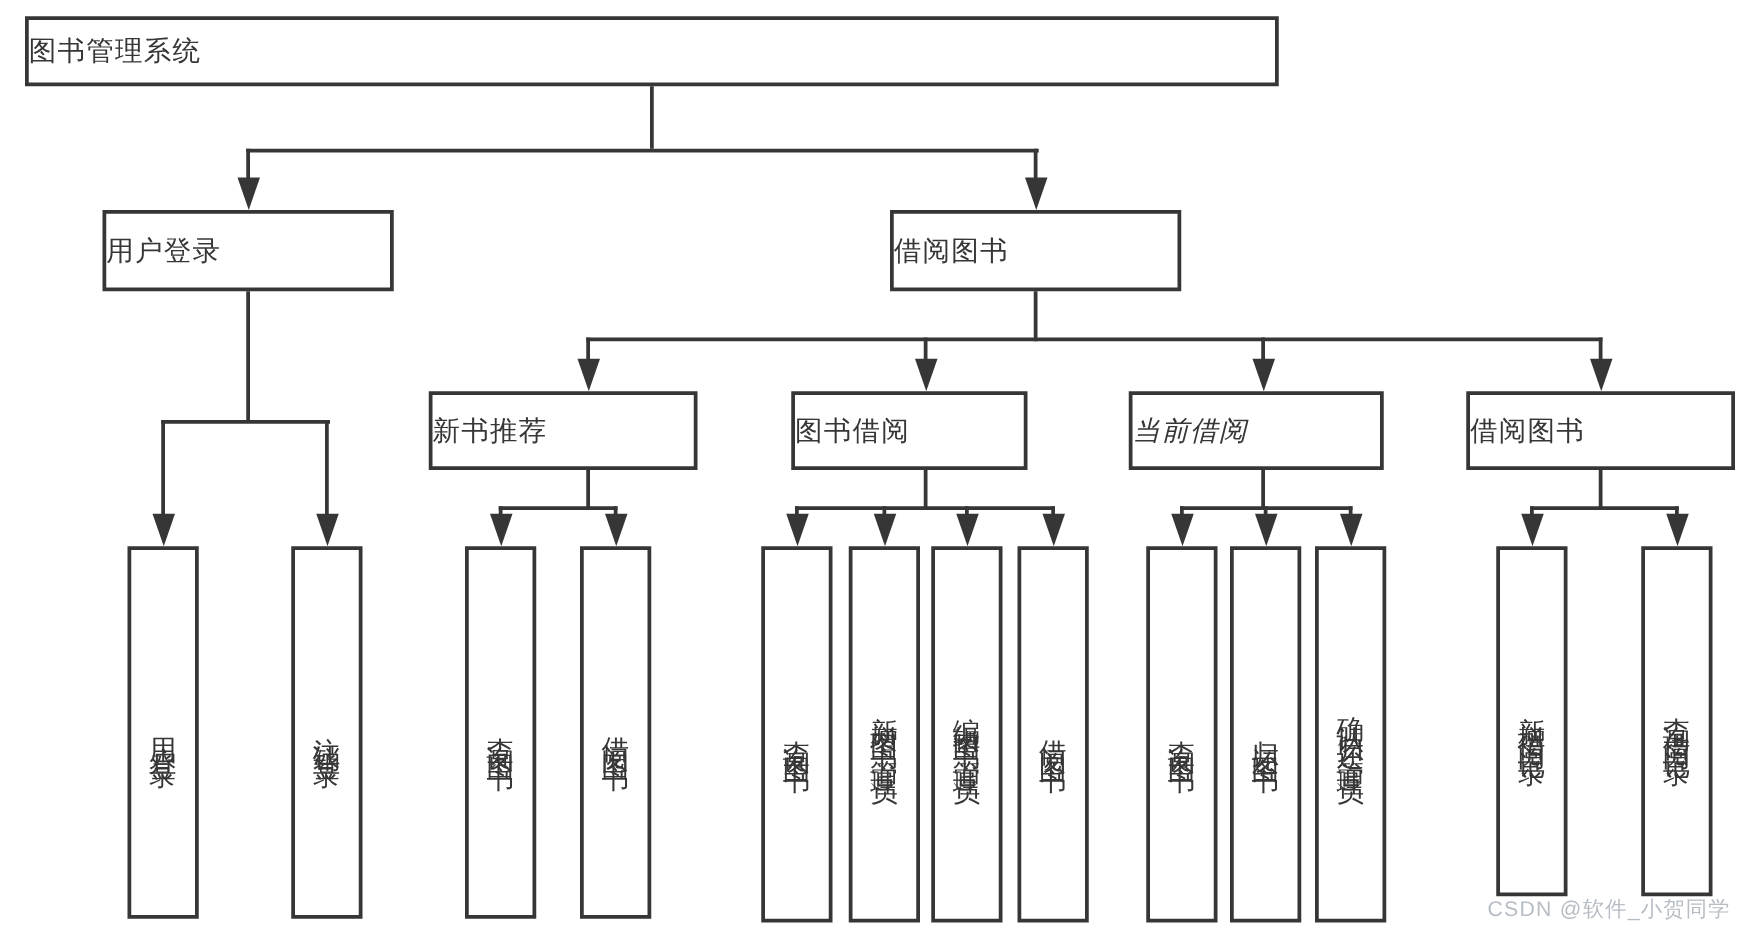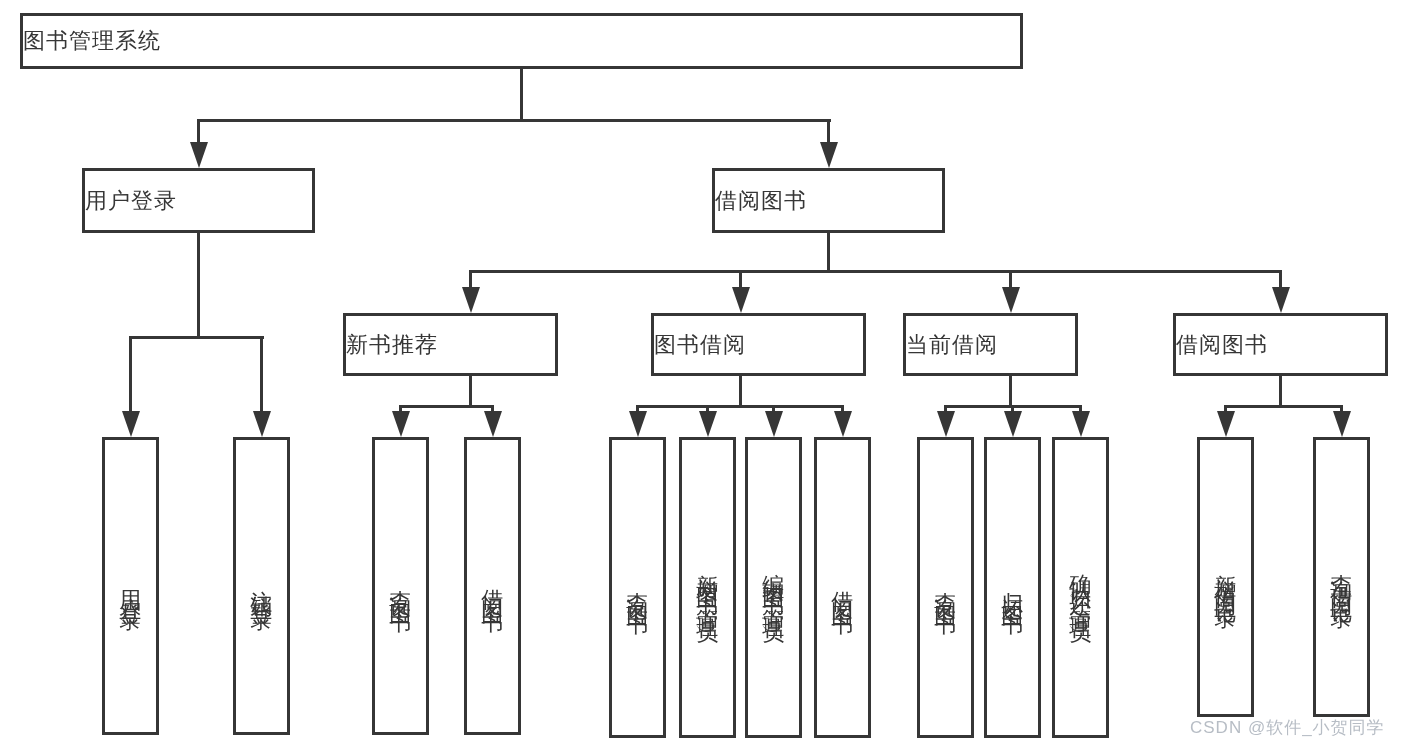--- a/index.html
+++ b/index.html
@@ -69,24 +69,24 @@
   <div class="vline" style="left:739px;top:270px;height:20px;"></div>
   <div class="ahead" style="left:731.5px;top:287px;"></div>
   <div class="vline" style="left:1009px;top:270px;height:20px;"></div>
   <div class="ahead" style="left:1001.5px;top:287px;"></div>
   <div class="vline" style="left:1279px;top:270px;height:20px;"></div>
   <div class="ahead" style="left:1271.5px;top:287px;"></div>
 
   <div class="hbox" style="left:343px;top:313px;width:215px;height:63px;">
     <span>新书推荐</span>
   </div>
-  <div class="hbox" style="left:651px;top:313px;width:215px;height:63px;">
+  <div class="hbox" style="left:633px;top:313px;width:189px;height:63px;">
     <span>图书借阅</span>
   </div>
-  <div class="hbox" style="left:903px;top:313px;width:175px;height:63px;">
+  <div class="hbox" style="left:903px;top:313px;width:204px;height:63px;font-style:italic;">
     <span>当前借阅</span>
   </div>
   <div class="hbox" style="left:1173px;top:313px;width:215px;height:63px;">
     <span>借阅图书</span>
   </div>
 
   <div class="vline" style="left:469px;top:376px;height:32px;"></div>
   <div class="hline" style="left:399px;top:405px;width:95px;"></div>
   <div class="vline" style="left:399px;top:405px;height:10px;"></div>
   <div class="ahead" style="left:391.5px;top:411px;"></div>

